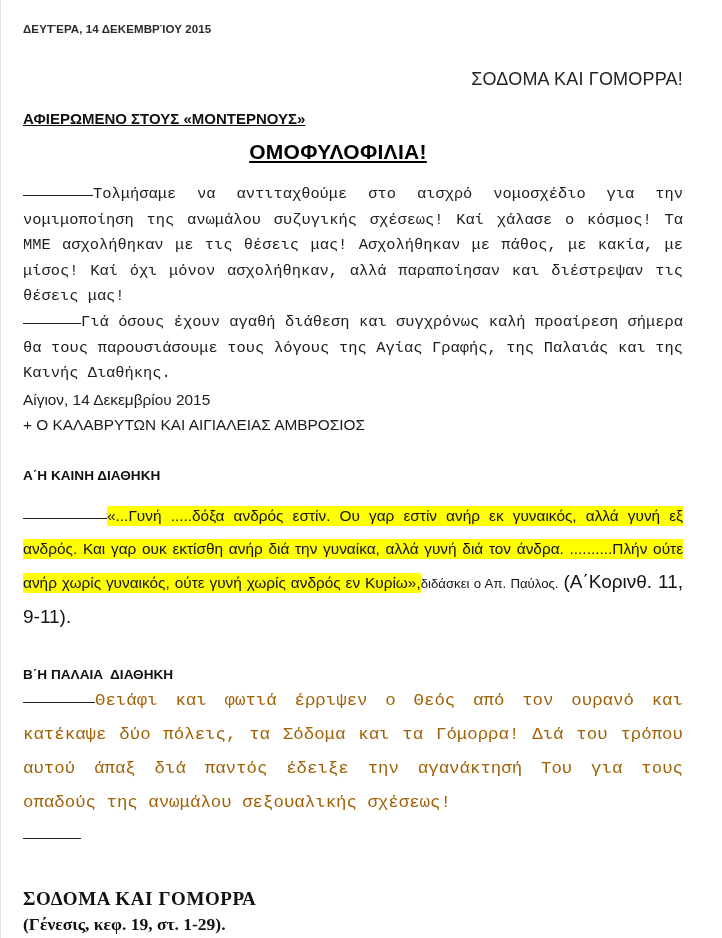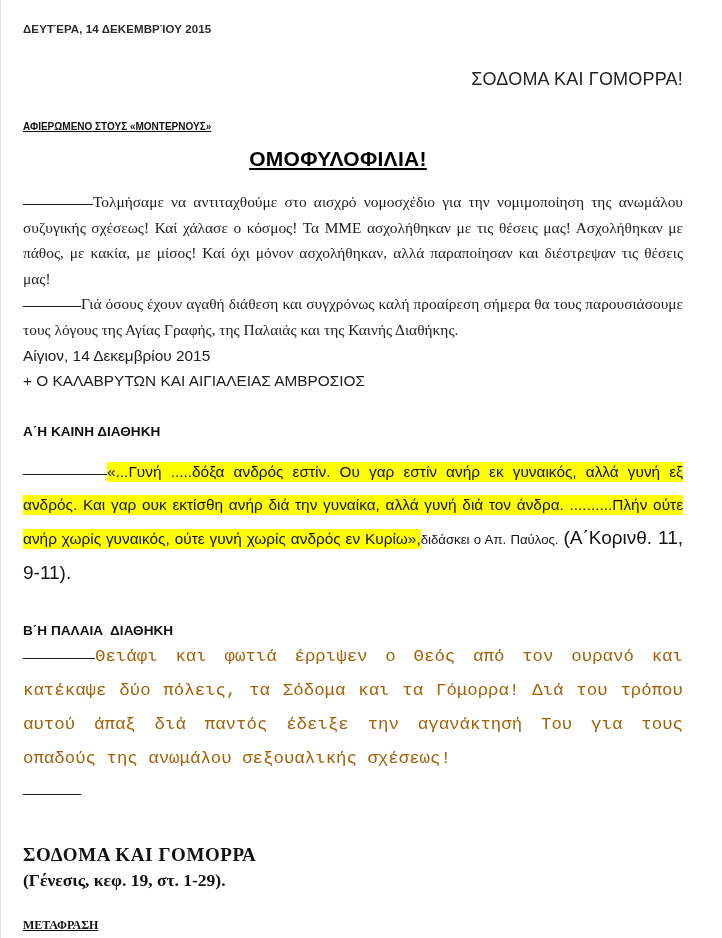--- a/index.html
+++ b/index.html
@@ -52,25 +52,25 @@
     color: #222222;
     letter-spacing: 0.2px;
     margin-top: 30px;
     line-height: 26px;
     text-align: right;
   }
 
   
   .dedication {
     font-family: "Liberation Sans", sans-serif;
-    font-size: 10px;
+    font-size: 15px;
     font-weight: bold;
     text-decoration: underline;
     color: #111111;
-    margin-top: 26px;
+    margin-top: 18px;
     line-height: 17px;
     display: inline-block;
   }
 
   .topic-title-row {
     margin-top: 11px;
     text-align: center;
     padding-right: 30px;
   }
   .topic-title {
@@ -79,21 +79,21 @@
     font-weight: bold;
     text-decoration: underline;
     color: #000000;
     letter-spacing: 0.3px;
     display: inline-block;
     line-height: 26px;
   }
 
   
   p.body-sans {
-    font-family: Liberation Serif, serif;
+    font-family: Liberation Mono, monospace;
     font-size: 15.4px;
     line-height: 25.6px;
     text-align: justify;
     color: #1d1d1d;
     margin: 0;
   }
   p.first-para { margin-top: 17px; }
   p.second-para { margin-top: 0px; }
 
   

